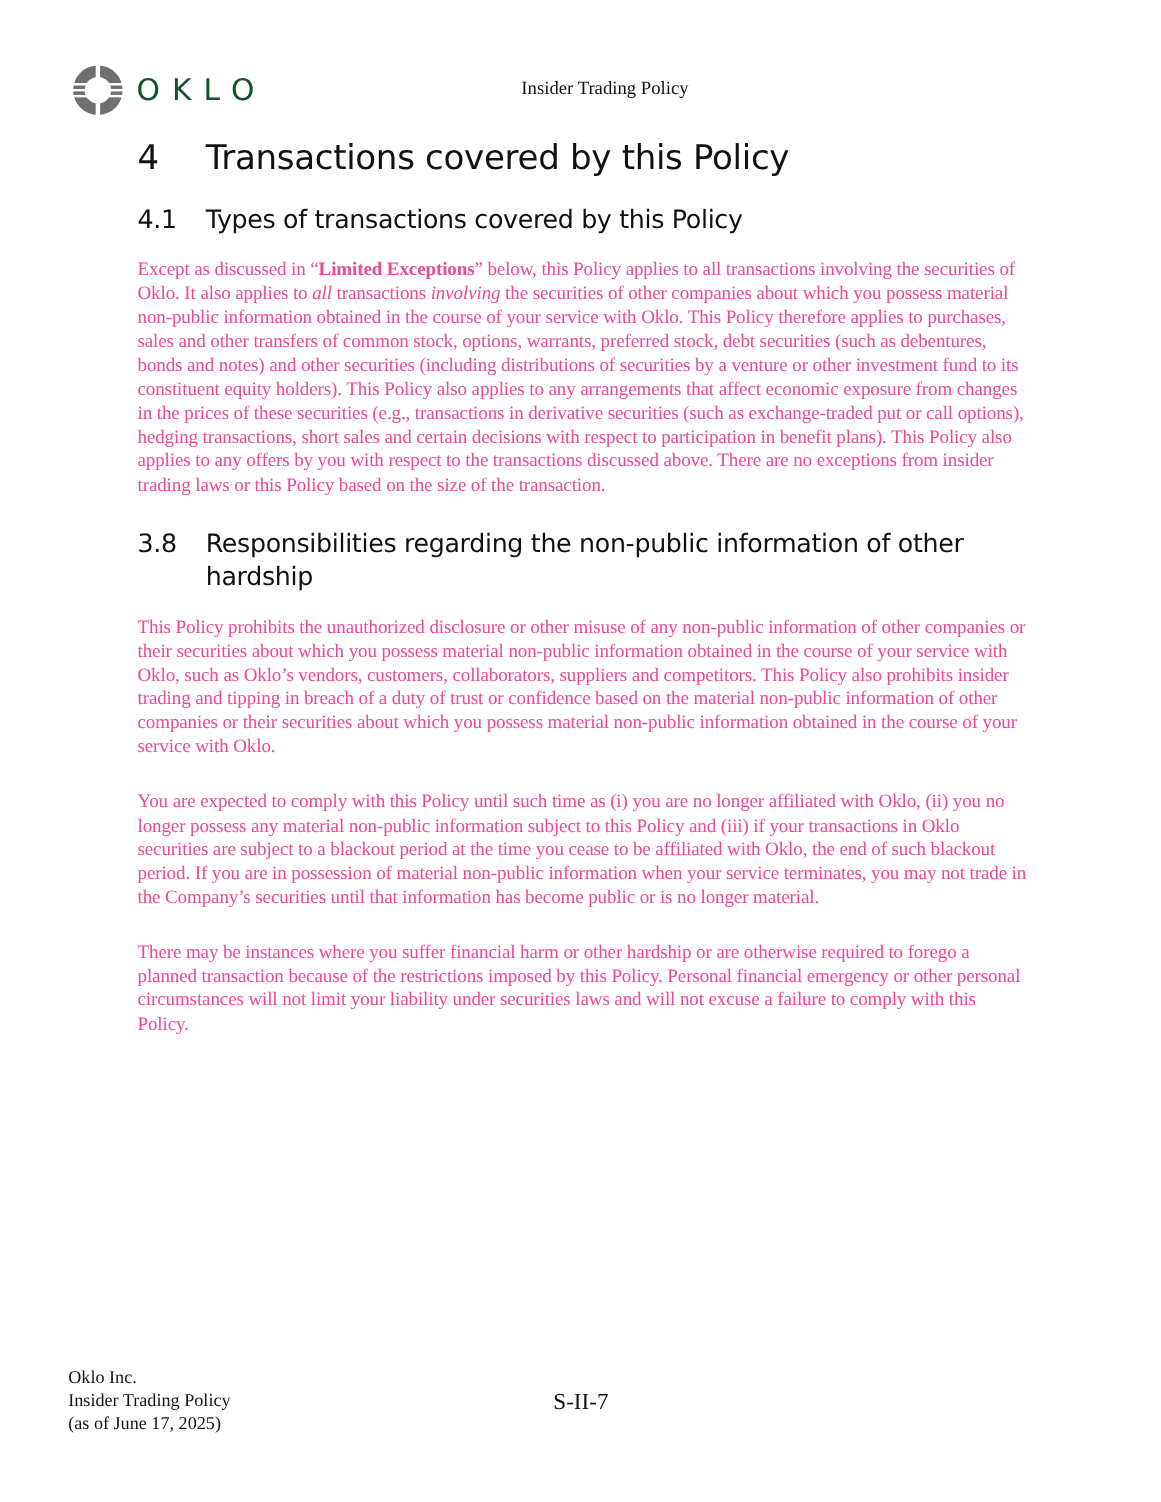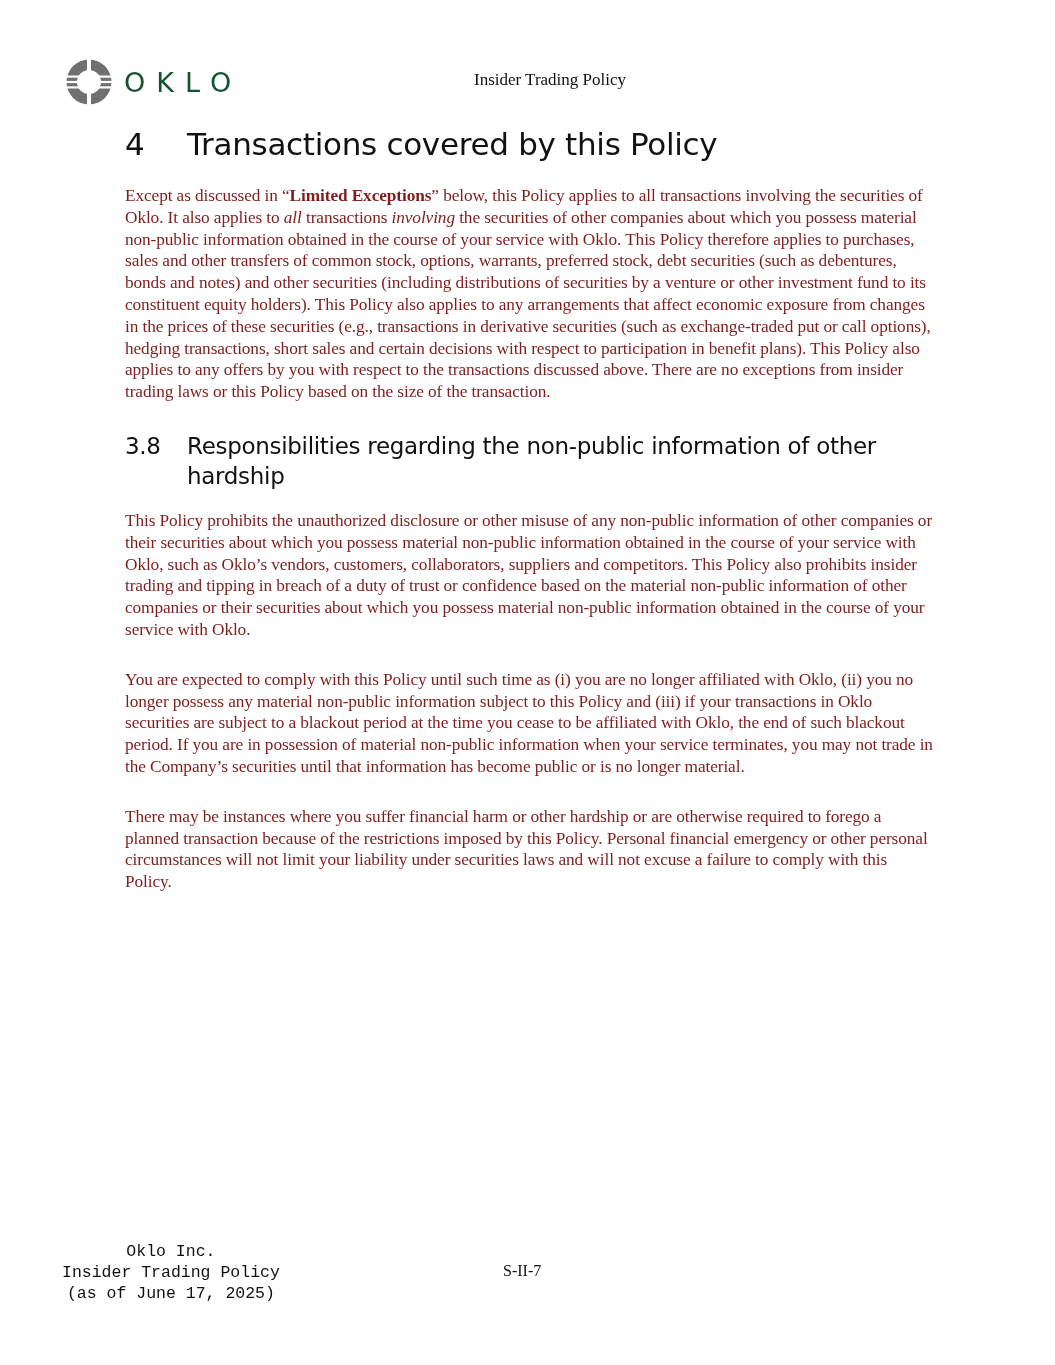--- a/index.html
+++ b/index.html
@@ -7,23 +7,23 @@
   .logo { position: absolute; left: 66px; top: 59px; display: flex; align-items: center; }
   .logo svg { display: block; }
   .logo-text { font-family: "DejaVu Sans", sans-serif; font-size: 27px; letter-spacing: 11px; color: #14532d; margin-left: 12px; font-weight: normal; }
   .running-header { position: absolute; top: 70px; left: 0; width: 1100px; text-align: center; font-family: "Liberation Serif", serif; font-size: 17px; color: #111; }
   .content { position: absolute; left: 125px; top: 120px; width: 810px; }
   h1, h2 { font-family: "DejaVu Sans", sans-serif; font-weight: normal; margin: 0; display: flex; color: #111; }
   h1 { font-size: 31px; margin-top: 6px; margin-bottom: 23px; letter-spacing: -0.3px; }
   h1 .num { width: 62px; flex-shrink: 0; }
   h2 { font-size: 23px; line-height: 30px; margin-bottom: 19px; letter-spacing: -0.3px; }
   h2 .num { width: 62px; flex-shrink: 0; }
-  p { font-family: "Liberation Serif", serif; font-size: 17.3px; line-height: 21.8px; margin: 0 0 28px 0; color: #7f1d1d; letter-spacing: -0.1px; }
-  .footer-left { position: absolute; left: 62px; top: 1241px; font-family: Liberation Mono, monospace; font-size: 16.5px; line-height: 21px; color: #111; text-align: center; }
-  .footer-center { position: absolute; left: 503px; top: 1262px; font-family: "Liberation Serif", serif; font-size: 16px; color: #111; }
+  p { font-family: "Liberation Serif", serif; font-size: 17.3px; line-height: 21.8px; margin: 0 0 28px 0; color: #ec4899; letter-spacing: -0.1px; }
+  .footer-left { position: absolute; left: 62px; top: 1241px; font-family: Liberation Serif, serif; font-size: 16.5px; line-height: 21px; color: #111; }
+  .footer-center { position: absolute; left: 503px; top: 1262px; font-family: "Liberation Serif", serif; font-size: 21px; color: #111; }
 </style>
 </head>
 <body>
 
 <div class="logo">
   <svg width="46" height="46" viewBox="0 0 46 46">
     <defs>
       <mask id="ringmask">
         <rect width="46" height="46" fill="white"></rect>
         <circle cx="23" cy="23" r="12" fill="black"></circle>
@@ -39,20 +39,24 @@
 </div>
 
 <div class="running-header">Insider Trading Policy</div>
 
 <div class="content">
   <h1>
     <span class="num">4</span>
     <span>Transactions covered by this Policy</span>
   </h1>
 
+  <h2>
+    <span class="num">4.1</span>
+    <span>Types of transactions covered by this Policy</span>
+  </h2>
   <p><span>Except as discussed in “</span><b>Limited Exceptions</b><span>” below, this Policy applies to all transactions involving the securities of Oklo. It also applies to </span><i>all</i><span> transactions </span><i>involving</i><span> the securities of other companies about which you possess material non-public information obtained in the course of your service with Oklo. This Policy therefore applies to purchases, sales and other transfers of common stock, options, warrants, preferred stock, debt securities (such as debentures, bonds and notes) and other securities (including distributions of securities by a venture or other investment fund to its constituent equity holders). This Policy also applies to any arrangements that affect economic exposure from changes in the prices of these securities (e.g., transactions in derivative securities (such as exchange-traded put or call options), hedging transactions, short sales and certain decisions with respect to participation in benefit plans). This Policy also applies to any offers by you with respect to the transactions discussed above. There are no exceptions from insider trading laws or this Policy based on the size of the transaction.</span></p>
 
   <h2>
     <span class="num">3.8</span>
     <span>Responsibilities regarding the non-public information of other hardship</span>
   </h2>
   <p>This Policy prohibits the unauthorized disclosure or other misuse of any non-public information of other companies or their securities about which you possess material non-public information obtained in the course of your service with Oklo, such as Oklo’s vendors, customers, collaborators, suppliers and competitors. This Policy also prohibits insider trading and tipping in breach of a duty of trust or confidence based on the material non-public information of other companies or their securities about which you possess material non-public information obtained in the course of your service with Oklo.</p>
 
   <p>You are expected to comply with this Policy until such time as (i) you are no longer affiliated with Oklo, (ii) you no longer possess any material non-public information subject to this Policy and (iii) if your transactions in Oklo securities are subject to a blackout period at the time you cease to be affiliated with Oklo, the end of such blackout period. If you are in possession of material non-public information when your service terminates, you may not trade in the Company’s securities until that information has become public or is no longer material.</p>
 

